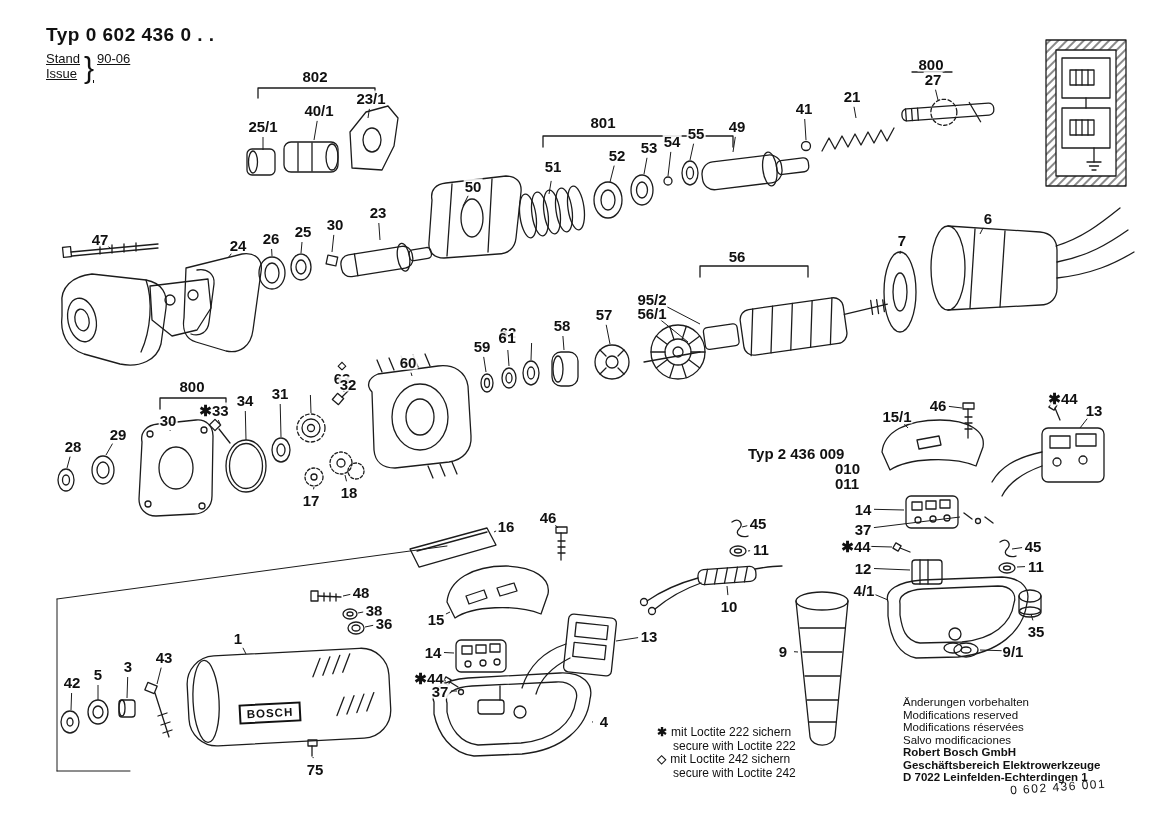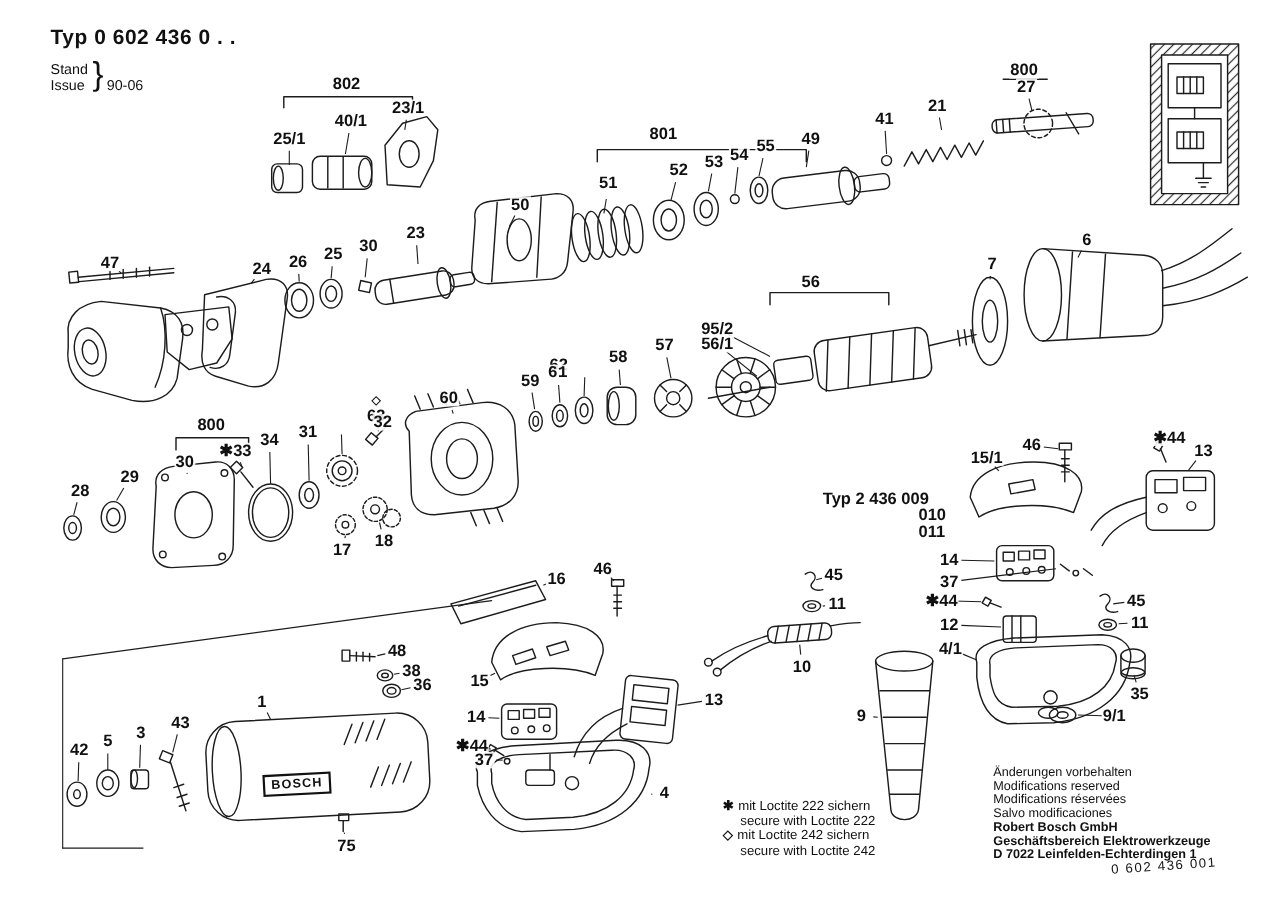--- a/index.html
+++ b/index.html
@@ -10,21 +10,21 @@
   }
   svg.drawing { position: absolute; left: 0; top: 0; }
   .labels-layer { position: absolute; left: 0; top: 0; width: 100%; height: 100%; }
   .part-label {
     position: absolute; transform: translate(-50%,-50%);
     font-weight: 700; font-size: 15px; line-height: 1; white-space: nowrap;
     color: #101010; background: rgba(255,255,255,.88); padding: 0 1px;
   }
   .hdr { position: absolute; left: 46px; top: 24px; }
   .typ-title { font-size: 19px; font-weight: 700; letter-spacing: .5px; }
-  .stand-row { display: flex; align-items: flex-end; margin-top: 5px; }
+  .stand-row { display: flex; align-items: flex-start; margin-top: 5px; text-decoration: underline; }
   .si-labels { font-size: 13px; line-height: 15px; }
   .brace { font-size: 30px; font-weight: 400; margin: 0 3px 0 4px; }
   .issue-val { font-size: 13px; }
   .typ-variants { position: absolute; left: 748px; top: 446px; font-size: 15px; font-weight: 700; line-height: 15px; }
   .tv-ind { margin-left: 87px; }
   .bosch {
     position: absolute; left: 239px; top: 703px; width: 62px; height: 20px;
     border: 2px solid #111; background: #fff; display: flex; align-items: center; justify-content: center;
     font-size: 11.5px; font-weight: 700; letter-spacing: 1px; transform: rotate(-3deg);
   }

